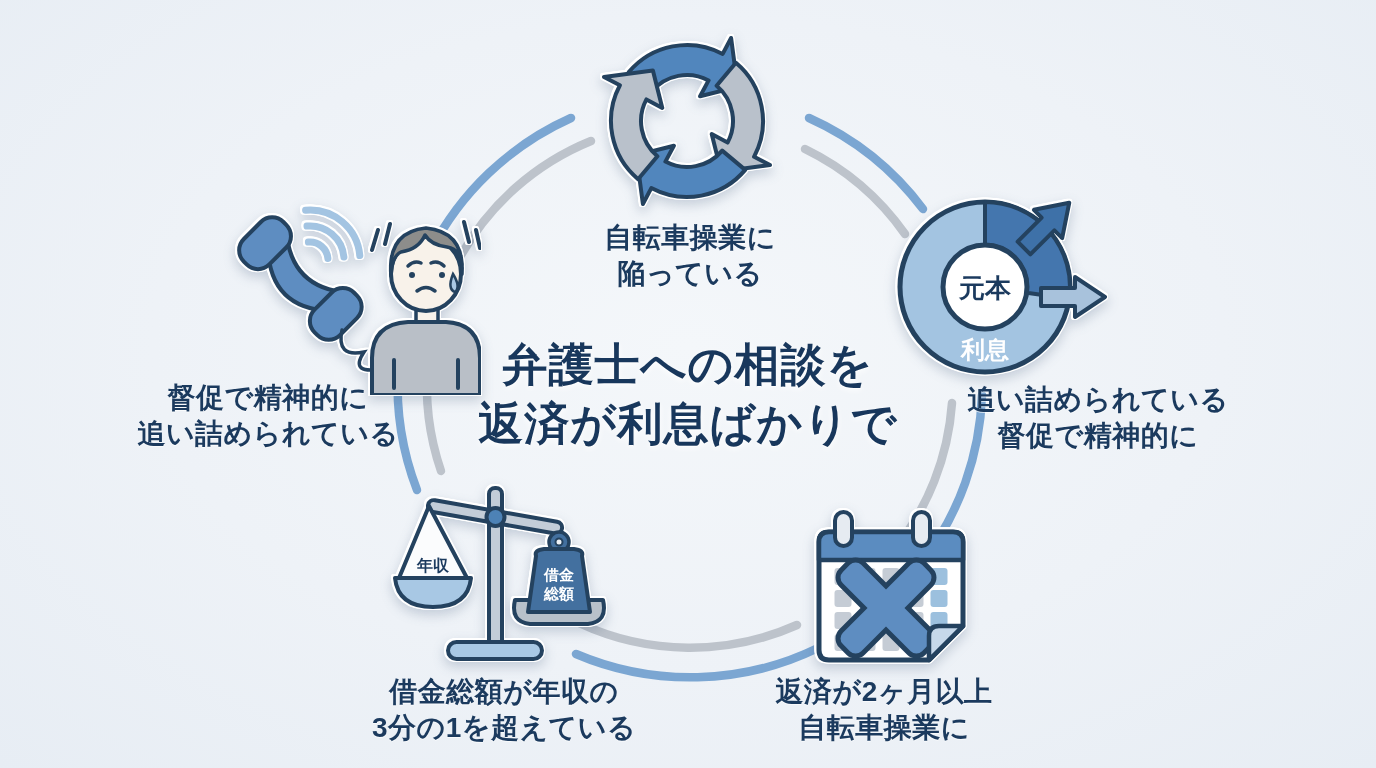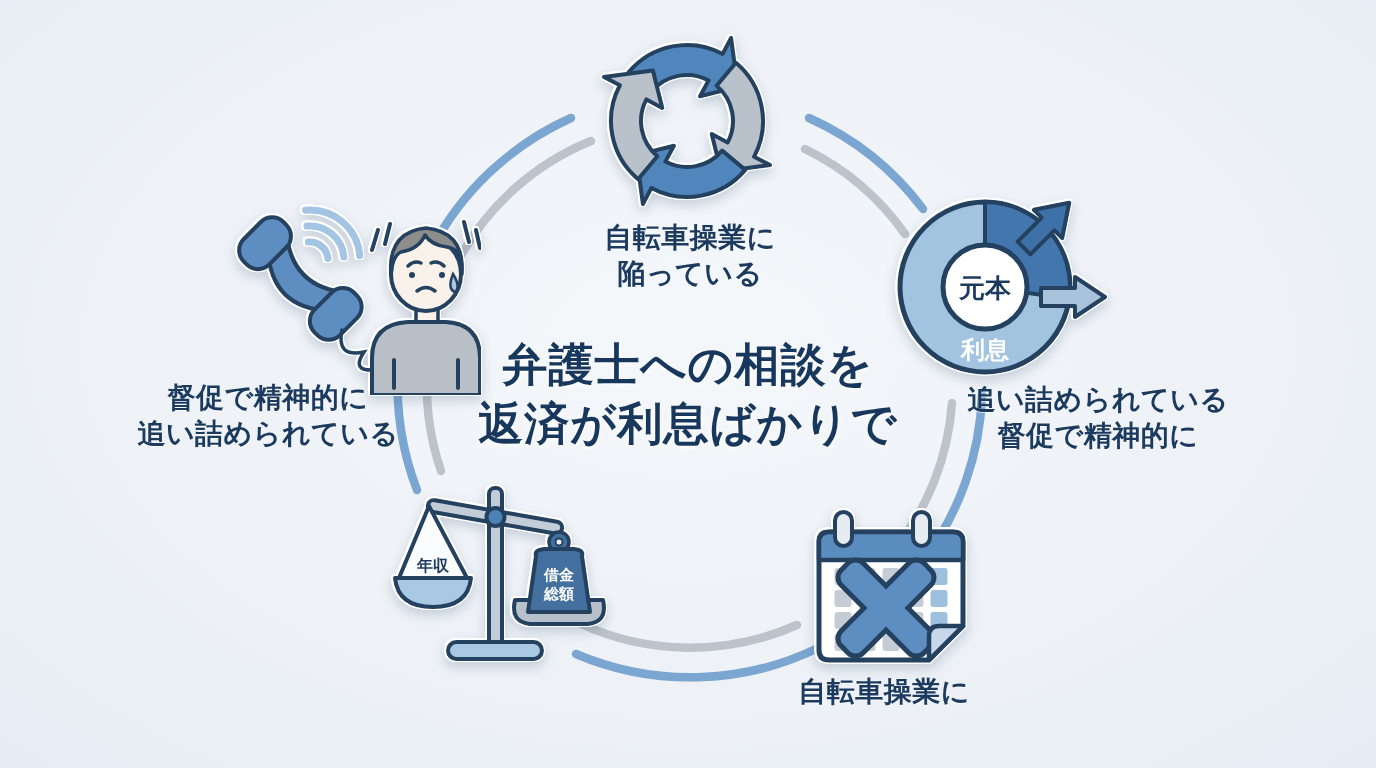--- a/index.html
+++ b/index.html
@@ -144,20 +144,24 @@
     <g>
       <path d="M133,124 L221,124 Q226,146 206,148 L148,148 Q128,146 133,124 Z" fill="#b8c1ca" stroke="#24425f" stroke-width="4" stroke-linejoin="round"></path>
       <circle cx="177" cy="66" r="10" fill="#43709f" stroke="#24425f" stroke-width="3.5"></circle>
       <circle cx="177" cy="66" r="3.5" fill="#eef2f7" stroke="#24425f" stroke-width="2"></circle>
       <path d="M154,80 Q152,74 162,73 L192,73 Q202,74 200,80 L208,136 L146,136 Z" fill="#43709f" stroke="#24425f" stroke-width="4" stroke-linejoin="round"></path>
       <text x="177" y="104" font-size="15" fill="#ffffff" text-anchor="middle">借金</text>
       <text x="177" y="123" font-size="15" fill="#ffffff" text-anchor="middle">総額</text>
     </g>
     <rect x="66" y="166" width="94" height="17" rx="8.5" fill="#a8c8e4" stroke="#24425f" stroke-width="4"></rect>
   </svg>
+  <div class="abs node-label" style="left:334px;top:674px">
+    <span>借金総額が年収の</span>
+    <span>3分の1を超えている</span>
+  </div>
 
   <svg class="abs sticker" style="left:801px;top:508px" width="172" height="164" viewBox="0 0 172 164">
     <path d="M28,24 H152 Q162,24 162,34 V118 L128,152 H28 Q18,152 18,142 V34 Q18,24 28,24 Z" fill="#ffffff" stroke="#24425f" stroke-width="5" stroke-linejoin="round"></path>
     <path d="M28,24 H152 Q162,24 162,34 V52 H18 V34 Q18,24 28,24 Z" fill="#5b8cc0" stroke="#24425f" stroke-width="4.5" stroke-linejoin="round"></path>
     <g>
       <rect x="34" y="4" width="17" height="34" rx="8.5" fill="#e6ebf1" stroke="#24425f" stroke-width="4"></rect>
       <rect x="112" y="4" width="17" height="34" rx="8.5" fill="#e6ebf1" stroke="#24425f" stroke-width="4"></rect>
     </g>
     <g>
       <rect x="33.5" y="60" width="17" height="17" rx="3" fill="#c5ccd5"></rect>
@@ -186,16 +190,17 @@
         <rect x="-56" y="-13" width="112" height="26" rx="8" transform="rotate(-45)"></rect>
       </g>
       <g fill="#5e8dc1">
         <rect x="-56" y="-13" width="112" height="26" rx="8" transform="rotate(45)"></rect>
         <rect x="-56" y="-13" width="112" height="26" rx="8" transform="rotate(-45)"></rect>
       </g>
     </g>
     <path d="M162,118 L128,152 L128,128 Q128,118 138,118 Z" fill="#c6d8ea" stroke="#24425f" stroke-width="4.5" stroke-linejoin="round"></path>
   </svg>
   <div class="abs node-label" style="left:714px;top:674px">
+    <span>返済が2ヶ月以上</span>
     <span>自転車操業に</span>
   </div>
 
 </div>
 
 </body></html>

